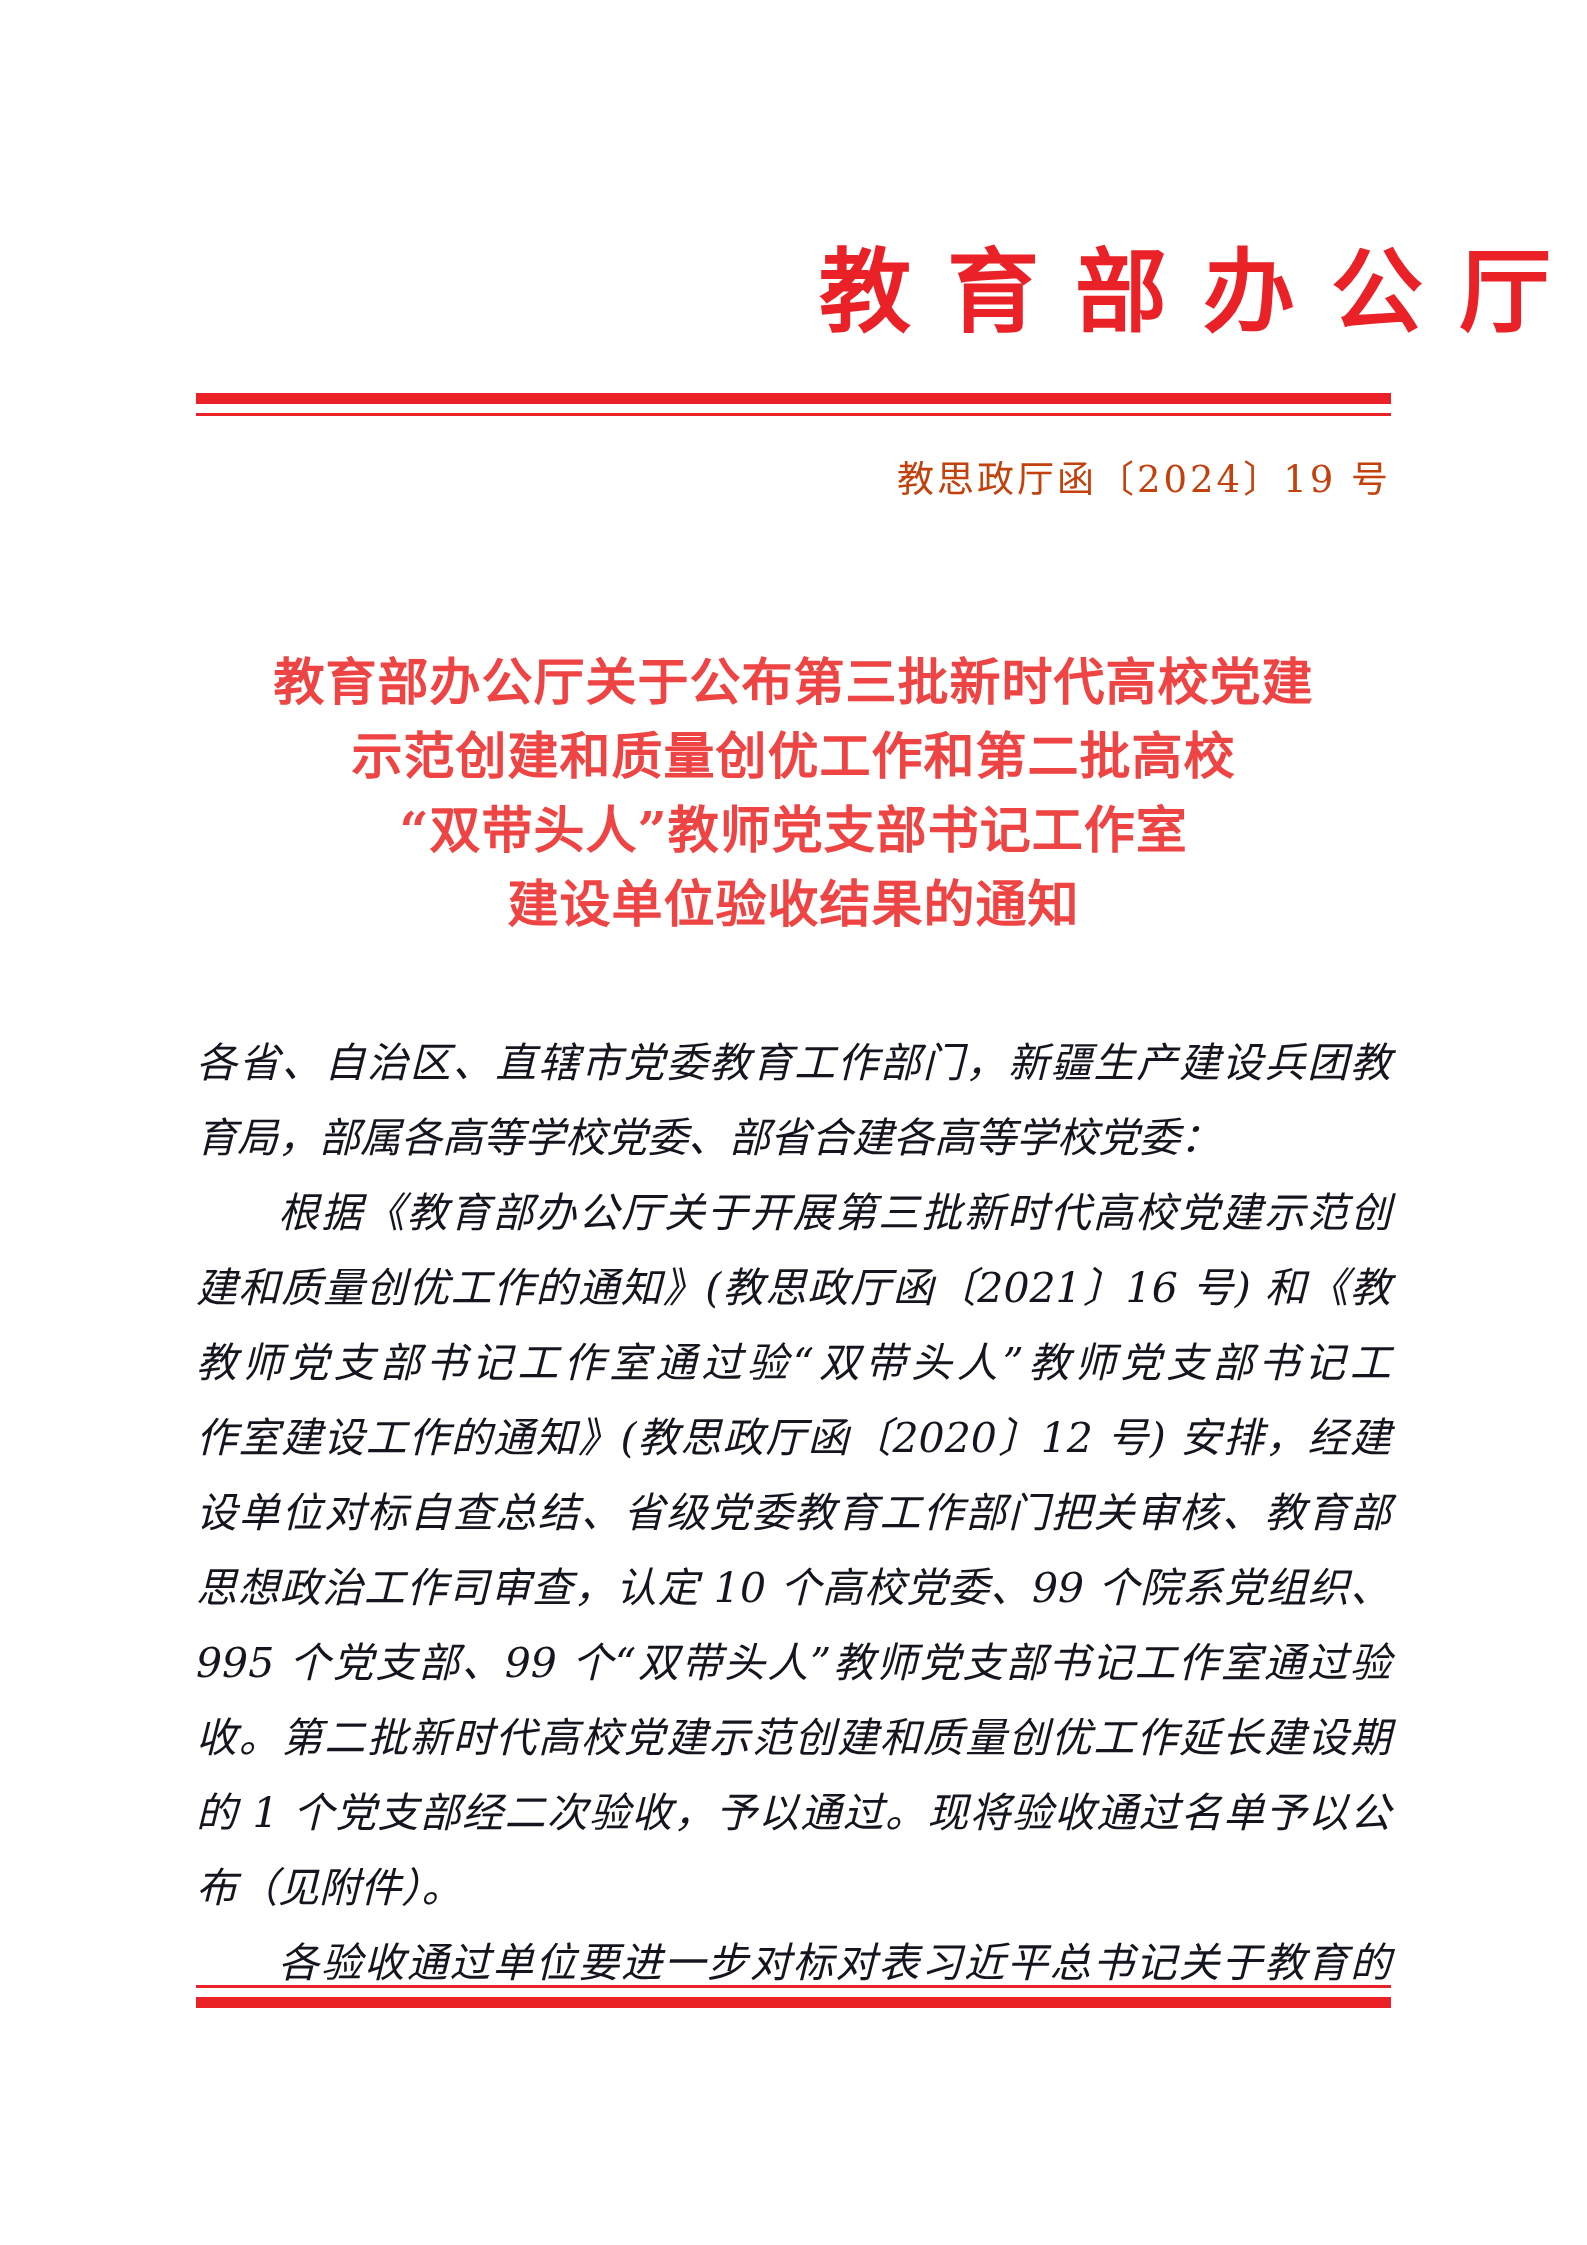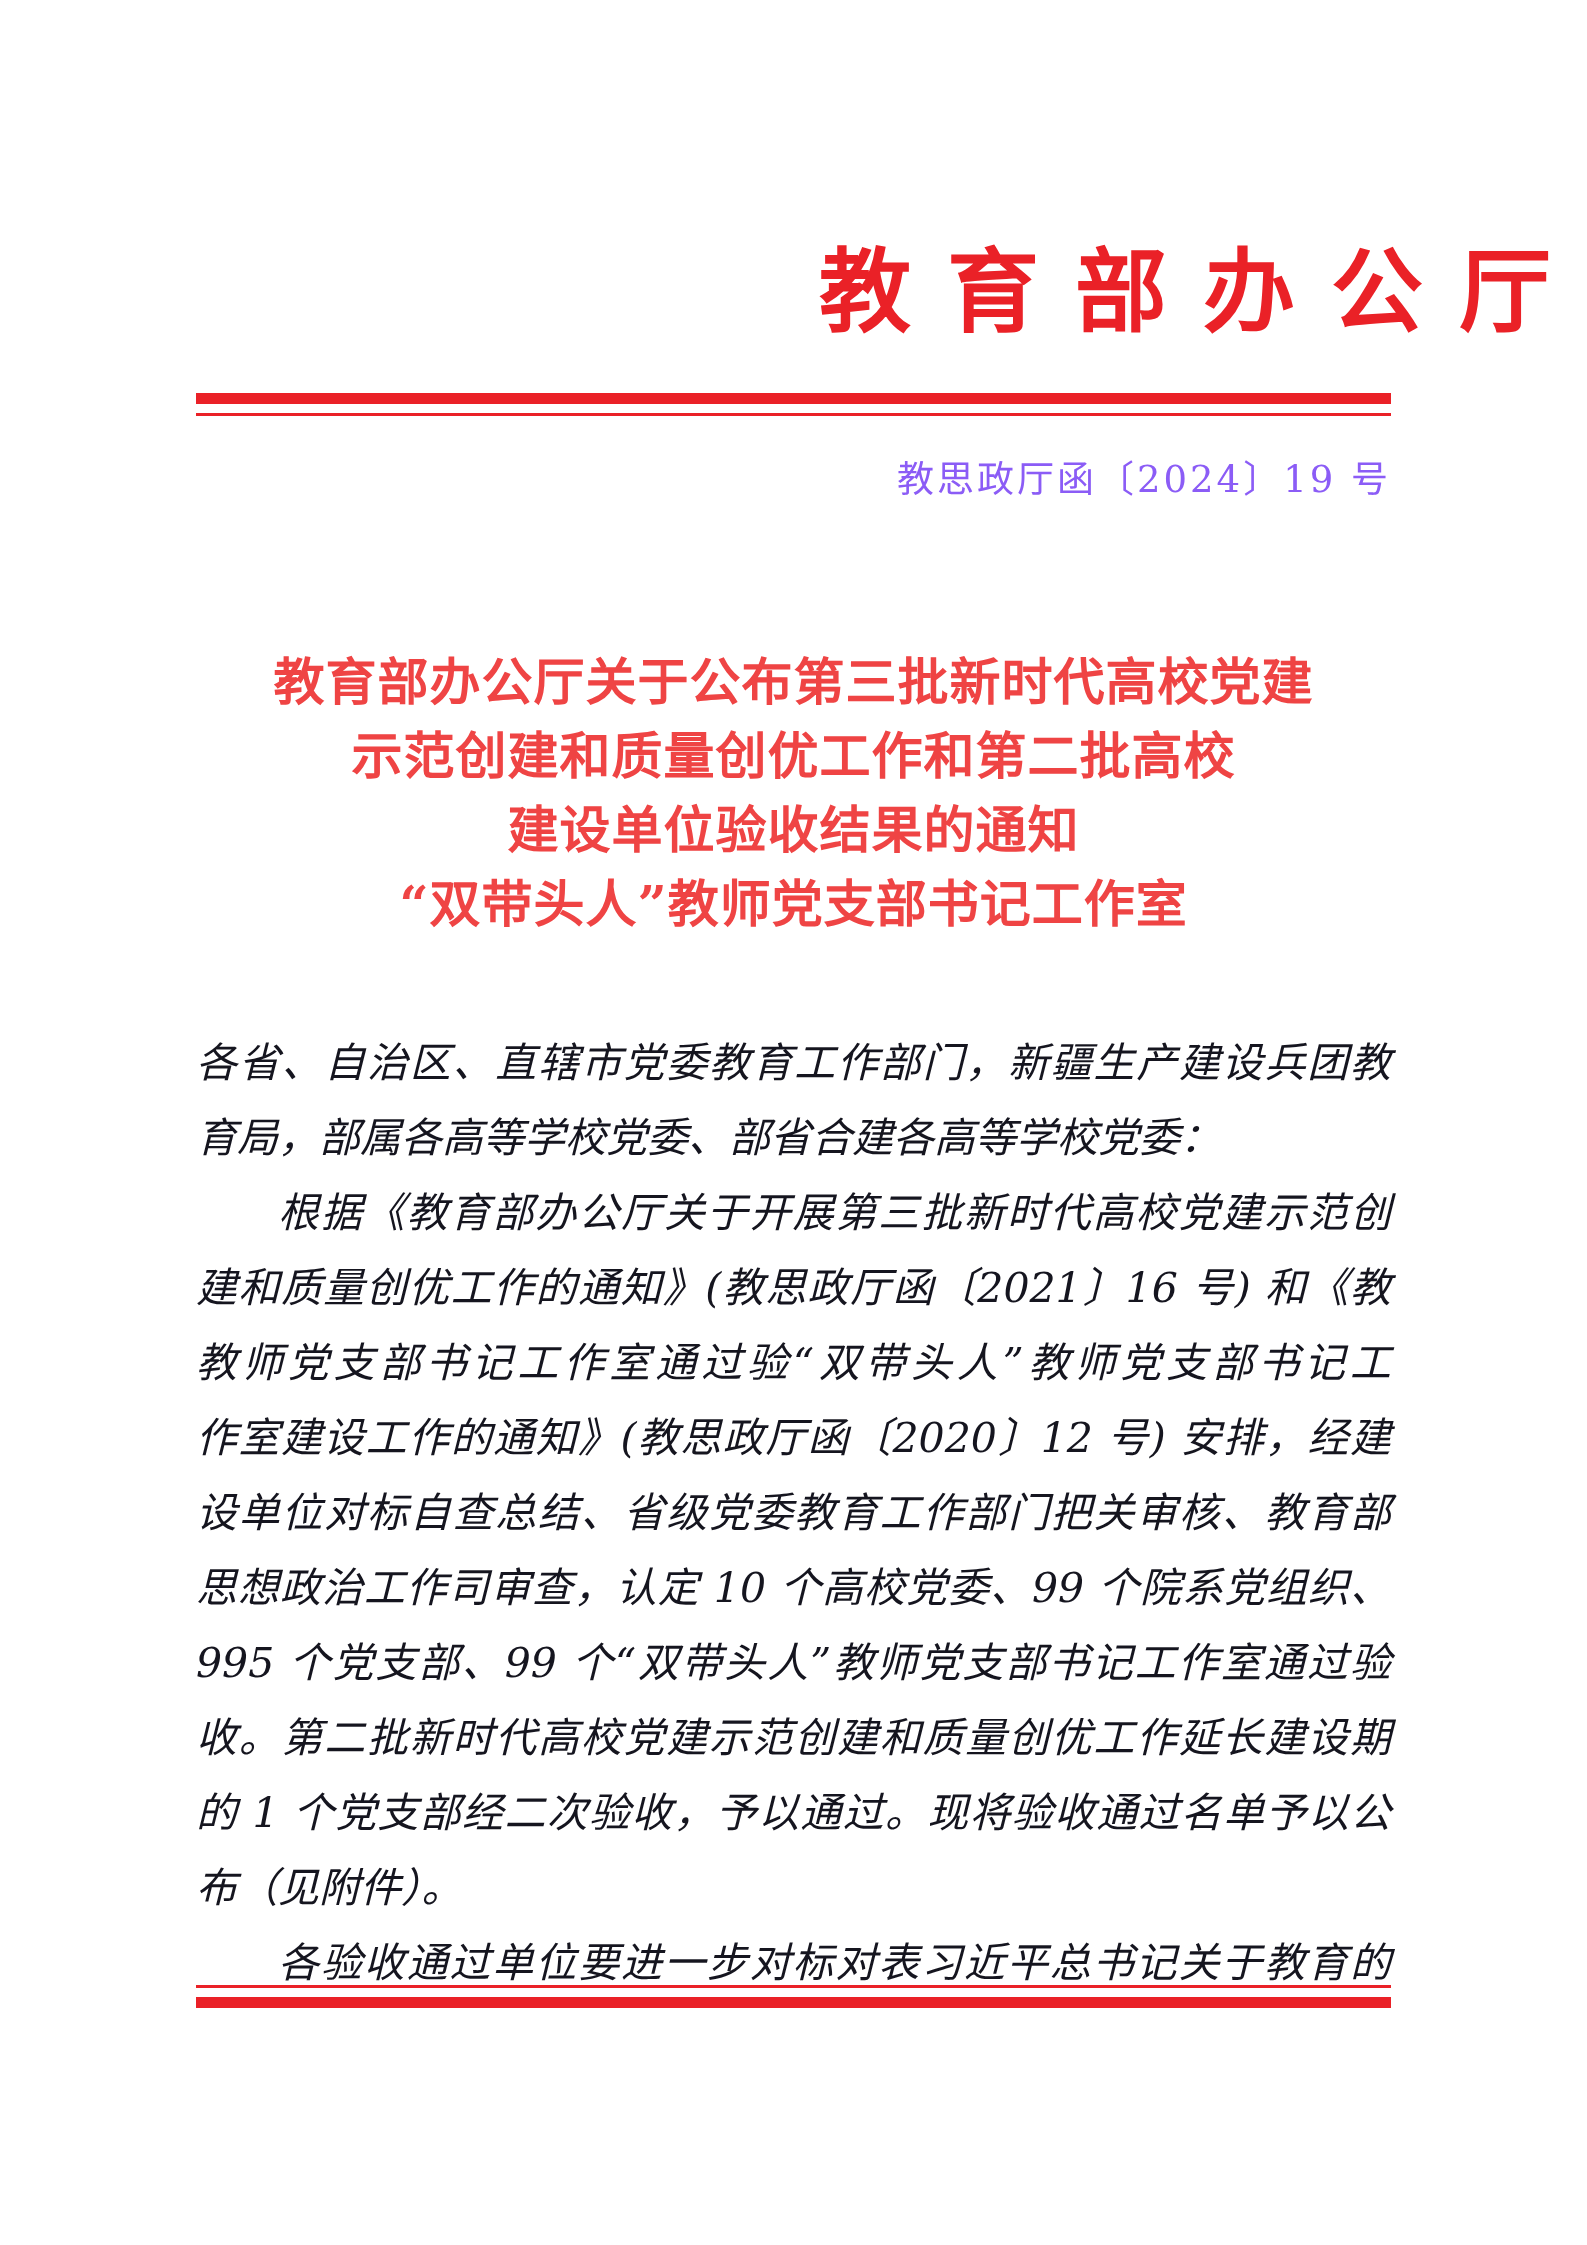--- a/index.html
+++ b/index.html
@@ -66,21 +66,21 @@
     left: 0;
     right: 196px;
     top: 455px;
     text-align: right;
   }
   .doc-number {
     display: inline-block;
     font-family: "DejaVu Serif", "Liberation Serif", serif;
     font-size: 37px;
     line-height: 1.35;
-    color: #8b5cf6;
+    color: #c2410c;
     letter-spacing: 3px;
     white-space: nowrap;
   }
 
   
   .title-block {
     position: absolute;
     left: 196px;
     right: 196px;
     top: 645px;
@@ -151,22 +151,22 @@
     <div class="rule-thin"></div>
   </div>
 
   <div class="doc-number-row">
     <span class="doc-number">教思政厅函〔2024〕19 号</span>
   </div>
 
   <div class="title-block">
     <div class="title-line">教育部办公厅关于公布第三批新时代高校党建</div>
     <div class="title-line">示范创建和质量创优工作和第二批高校</div>
+    <div class="title-line">“双带头人”教师党支部书记工作室</div>
     <div class="title-line">建设单位验收结果的通知</div>
-    <div class="title-line">“双带头人”教师党支部书记工作室</div>
   </div>
 
   <div class="body-block">
     <div class="body-line stretch">各省、自治区、直辖市党委教育工作部门，新疆生产建设兵团教</div>
     <div class="body-line stretch last">育局，部属各高等学校党委、部省合建各高等学校党委：</div>
     <div class="body-line stretch" style="text-indent: 82px;">根据《教育部办公厅关于开展第三批新时代高校党建示范创</div>
     <div class="body-line stretch">建和质量创优工作的通知》(教思政厅函〔2021〕16 号) 和《教</div>
     <div class="body-line stretch">教师党支部书记工作室通过验“双带头人”教师党支部书记工</div>
     <div class="body-line stretch">作室建设工作的通知》(教思政厅函〔2020〕12 号) 安排，经建</div>
     <div class="body-line stretch">设单位对标自查总结、省级党委教育工作部门把关审核、教育部</div>

